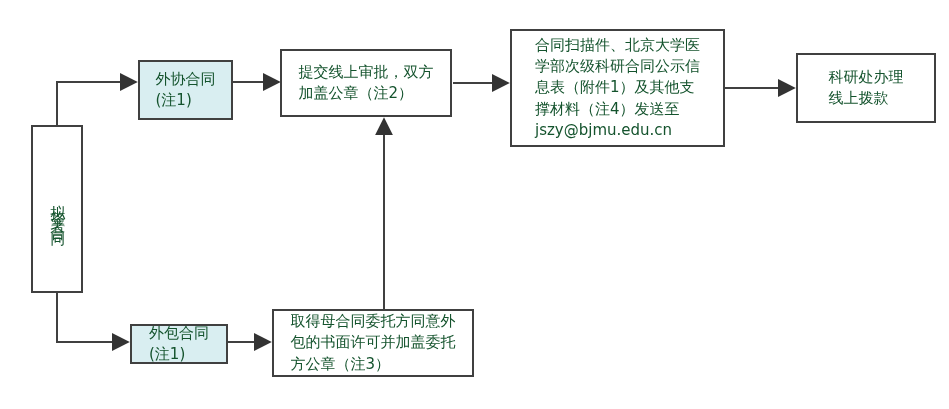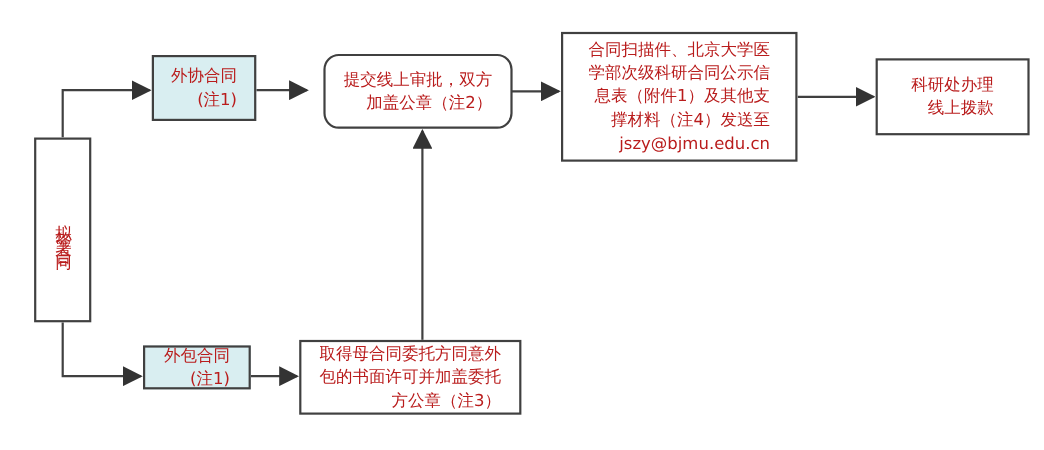--- a/index.html
+++ b/index.html
@@ -20,41 +20,42 @@
     left: 0;
     top: 0;
     width: 949px;
     height: 409px;
   }
   .node {
     position: absolute;
     box-sizing: border-box;
     border: 2px solid #404040;
     background: #ffffff;
-    color: #b91c1c;
+    color: #14532d;
     font-size: 15px;
     line-height: 1.42;
     display: flex;
     align-items: center;
     justify-content: center;
-    text-align: right;
+    text-align: left;
     white-space: pre-line;
   }
   .node.highlight {
     background: #d9eef1;
+    margin-top: 10px;
   }
   .node.vertical {
     writing-mode: vertical-rl;
     text-orientation: upright;
     letter-spacing: 7px;
   }
   
   #node-start            { left: 31px;  top: 125px; width: 52px;  height: 168px; }
   #node-outsrc-assist    { left: 138px; top: 50px;  width: 95px;  height: 60px;  }
-  #node-online-approval  { left: 294px; top: 49px;  width: 172px; height: 68px; border-radius: 14px;  }
+  #node-online-approval  { left: 280px; top: 49px;  width: 172px; height: 68px;  }
   #node-send-email       { left: 510px; top: 29px;  width: 215px; height: 118px; }
   #node-payment          { left: 796px; top: 53px;  width: 140px; height: 70px;  }
   #node-outsrc-sub       { left: 130px; top: 314px; width: 98px;  height: 40px;  }
   #node-parent-consent   { left: 272px; top: 309px; width: 202px; height: 68px;  }
 </style>
 </head>
 <body>
 
 <div id="canvas">
 

